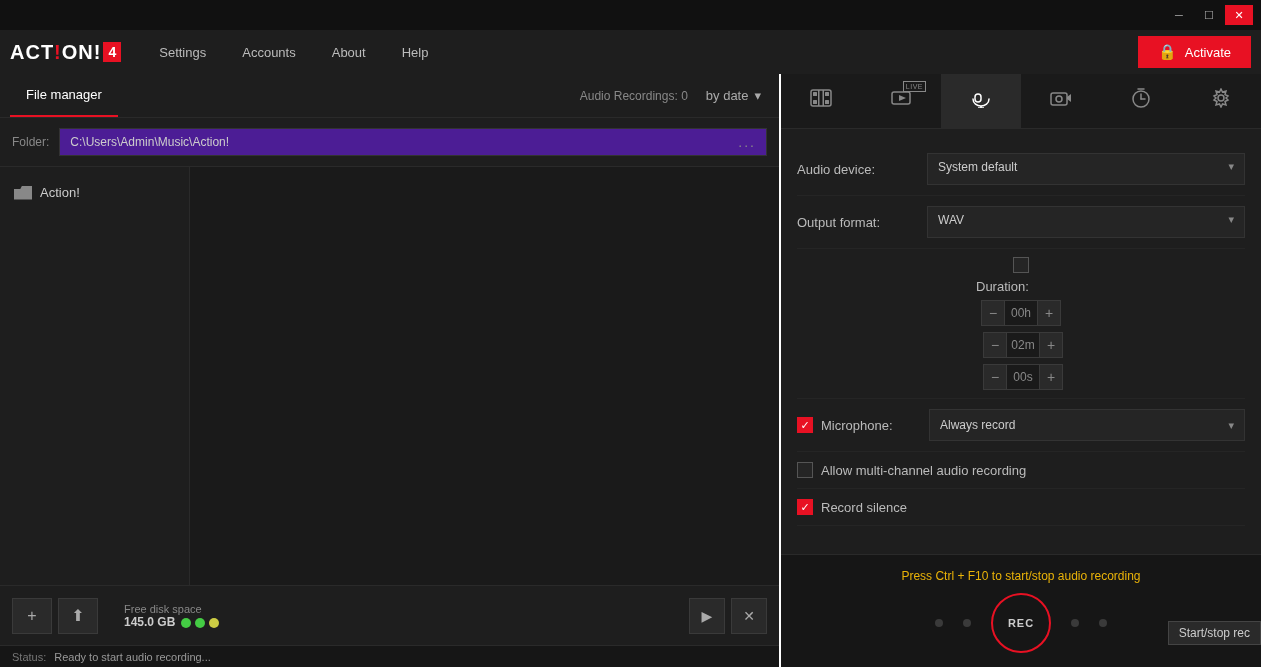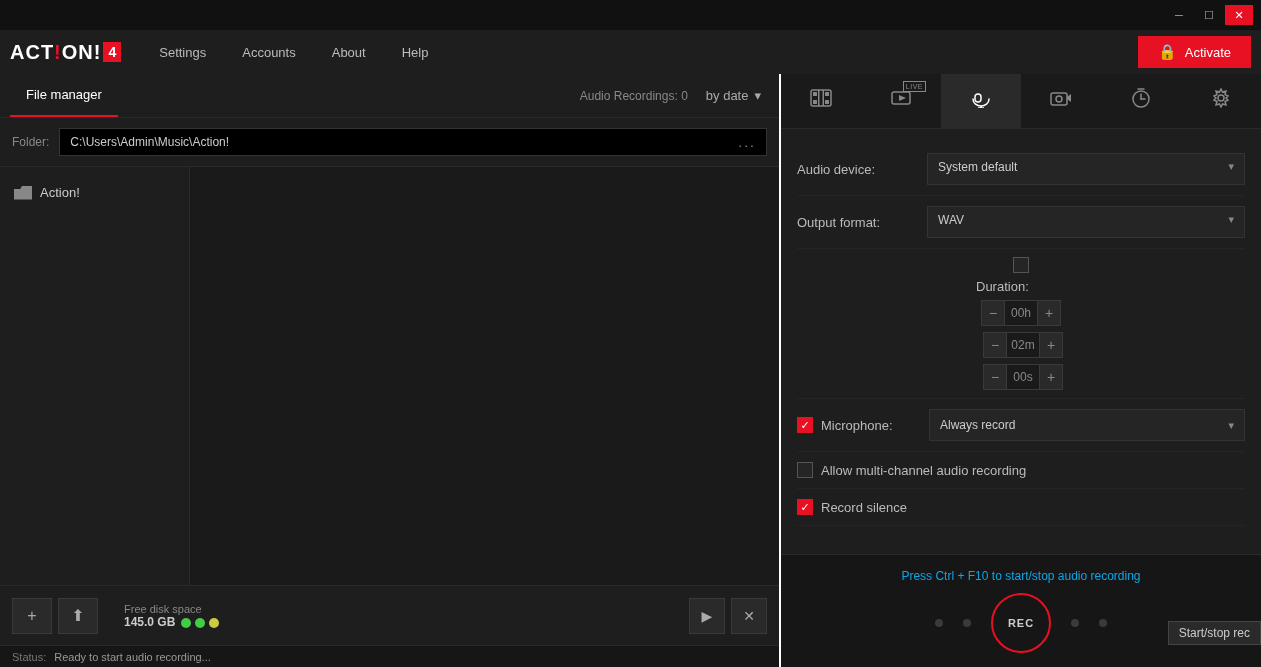--- a/index.html
+++ b/index.html
@@ -156,21 +156,21 @@
       border-bottom: 1px solid #2a2a2a;
       background: #1e1e1e;
     }
     .folder-label {
       color: #888;
       font-size: 12px;
       white-space: nowrap;
     }
     .folder-path {
       flex: 1;
-      background: #000000;
+      background: #4c1d95;
       border: 1px solid #333;
       color: #ccc;
       padding: 5px 10px;
       font-size: 12px;
       display: flex;
       align-items: center;
       justify-content: space-between;
     }
     .folder-dots {
       color: #888;
@@ -472,21 +472,21 @@
     .right-bottom {
       background: #161616;
       padding: 14px 16px;
       border-top: 1px solid #2a2a2a;
       display: flex;
       flex-direction: column;
       align-items: center;
       gap: 10px;
     }
     .ctrl-hint {
-      color: #0ea5e9;
+      color: #eab308;
       font-size: 12px;
       text-align: center;
     }
     .rec-area {
       display: flex;
       align-items: center;
       gap: 20px;
       width: 100%;
       justify-content: center;
     }

